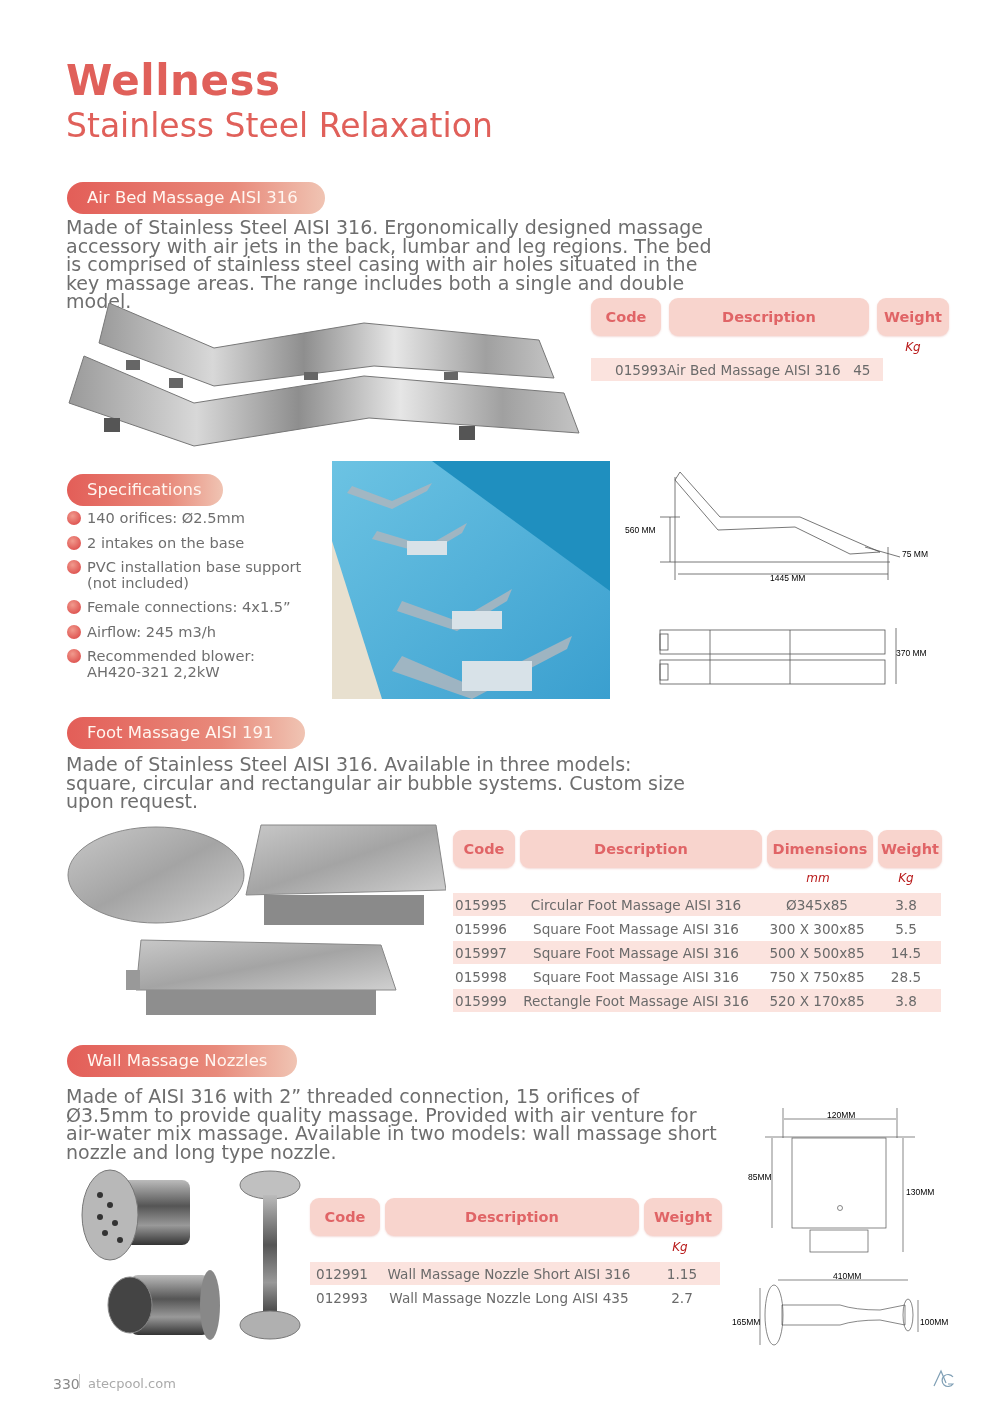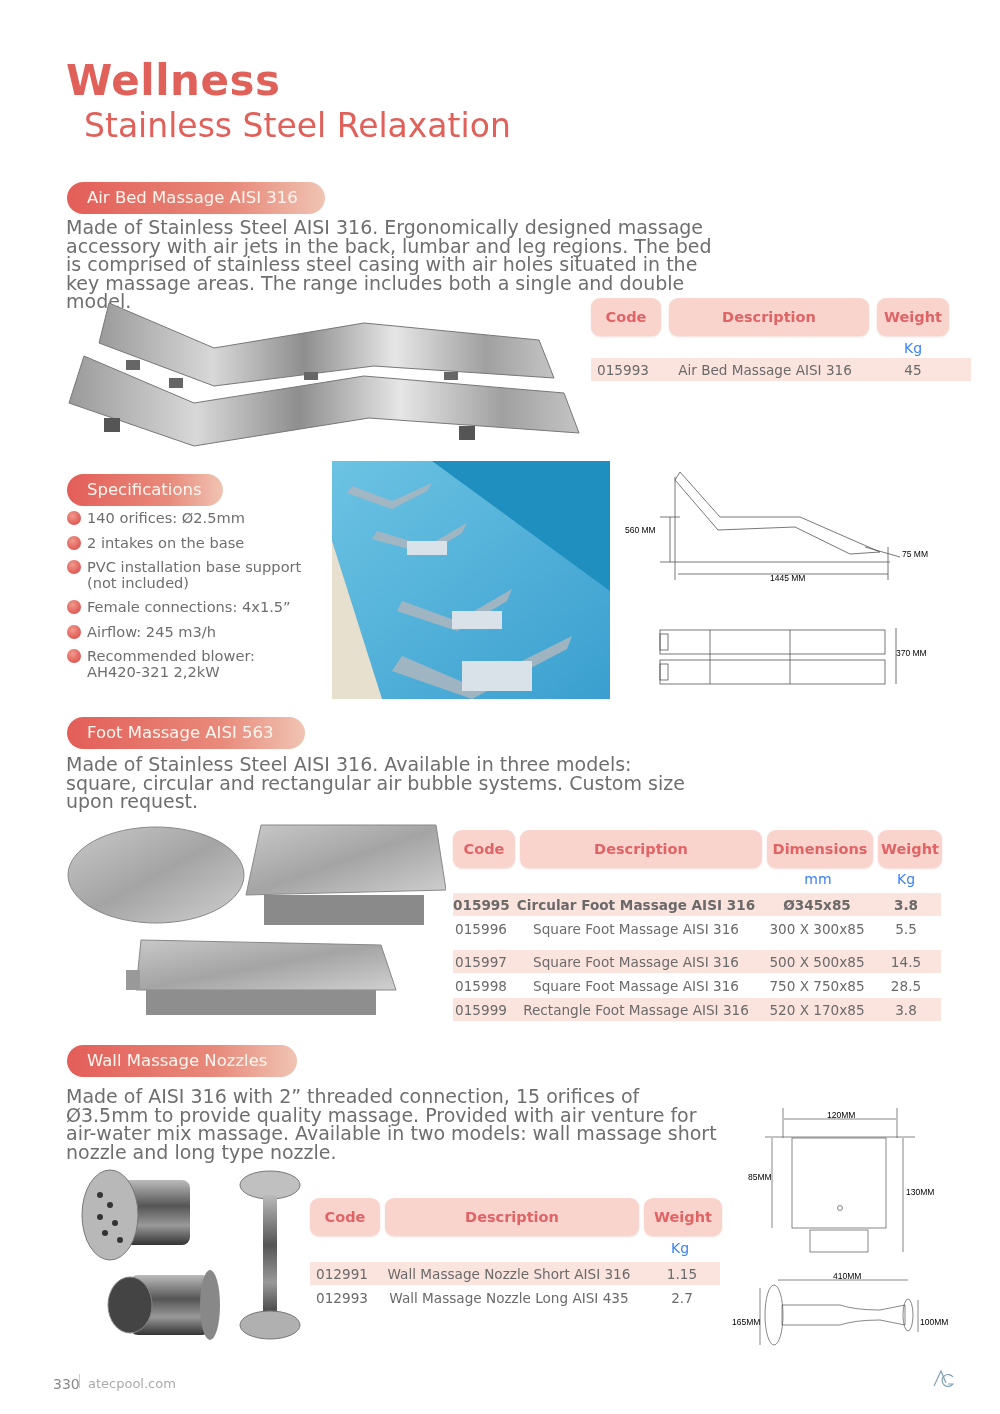--- a/index.html
+++ b/index.html
@@ -1,23 +1,23 @@
 <!DOCTYPE html>
 <html><head>
 <meta charset="utf-8">
 <style>
   * { box-sizing: border-box; margin: 0; padding: 0; }
   body { width: 1000px; height: 1414px; background: #ffffff; font-family: "DejaVu Sans", sans-serif; color: #6a6a6a; position: relative; overflow: hidden; }
   .abs { position: absolute; }
   .title { left: 66px; top: 56px; font-size: 42px; font-weight: bold; color: #e0605a; letter-spacing: 0.5px; }
-  .subtitle { left: 66px; top: 106px; font-size: 33px; color: #e0605a; margin-left: 18px; }
+  .subtitle { left: 66px; top: 106px; font-size: 33px; color: #e0605a; }
   .pill { height: 32px; border-radius: 16px; background: linear-gradient(90deg, #e35e58 0%, #e88a7b 65%, #f0c4b3 100%); color: #fff6f0; font-size: 16.5px; padding: 0 20px; line-height: 32px; white-space: nowrap; }
   .para { font-size: 19px; line-height: 18.5px; color: #6e6e6e; }
   .tbl-head { height: 38px; border-radius: 9px; background: #f8d4cd; color: #e06466; font-weight: bold; font-size: 14.5px; display: flex; align-items: center; justify-content: center; box-shadow: 0 1px 2px rgba(220,150,140,0.35); }
-  .unit { font-size: 14px; color: #3b82f6; text-align: center; }
+  .unit { font-size: 12px; color: #b91c1c; text-align: center; font-style: italic; }
   .row { height: 23px; display: flex; align-items: center; font-size: 13.6px; color: #6a6a6a; }
   .row.shaded { background: #fbe3de; }
   .cell { text-align: center; white-space: nowrap; }
   .spec-list { left: 67px; top: 510px; width: 260px; }
   .spec-item { display: flex; align-items: flex-start; font-size: 14.6px; line-height: 15.5px; color: #6e6e6e; margin-bottom: 9px; }
   .bullet { width: 14px; height: 14px; border-radius: 50%; background: radial-gradient(circle at 40% 35%, #f19a8d, #e05a56 70%, #c9473f); margin-right: 6px; margin-top: 1px; flex-shrink: 0; }
   .footer-num { left: 53px; top: 1376px; font-size: 14px; color: #888; }
   .footer-url { left: 88px; top: 1376px; font-size: 13px; color: #aaa; }
   .dim { font-size: 8.5px; color: #555; font-family: "Liberation Sans", sans-serif; }
 </style>
@@ -57,21 +57,21 @@
   <div style="display:flex; gap:8px;">
     <div class="tbl-head" style="width:70px;">Code</div>
     <div class="tbl-head" style="width:200px;">Description</div>
     <div class="tbl-head" style="width:72px;">Weight</div>
   </div>
   <div style="display:flex; margin-top:4px; height:18px;">
     <div style="width:70px;"></div>
       <div style="width:216px;"></div>
     <div class="unit" style="width:72px;">Kg</div>
   </div>
-  <div class="row shaded" style="width:380px;">
+  <div class="row shaded" style="width:292px;padding-left:24px;">
     <div class="cell" style="width:64px;">015993</div>
     <div class="cell" style="width:220px;">Air Bed Massage AISI 316</div>
     <div class="cell" style="width:76px;">45</div>
   </div>
 </div>
 
 <div class="abs pill" style="left:67px; top:474px; width:156px;">Specifications</div>
 <div class="abs spec-list">
   <div class="spec-item">
       <span class="bullet"></span>
@@ -144,21 +144,21 @@
       <line x1="276" y1="166" x2="276" y2="222"></line>
     </g>
     <text x="5" y="71" class="dim">560 MM</text>
     <text x="282" y="95" class="dim">75 MM</text>
     <text x="150" y="119" class="dim">1445 MM</text>
     <text x="276" y="194" class="dim">370 MM</text>
   </svg>
   
 </div>
 
-<div class="abs pill" style="left:67px; top:717px; width:238px;">Foot Massage AISI 563</div>
+<div class="abs pill" style="left:67px; top:717px; width:238px;">Foot Massage AISI 191</div>
 <div class="abs para" style="left:66px; top:755px; width:620px;">Made of Stainless Steel AISI 316. Available in three models: square, circular and rectangular air bubble systems. Custom size upon request.</div>
 
 <div class="abs" style="left:66px; top:820px; width:380px; height:200px;">
   <svg width="380" height="200" viewBox="0 0 380 200">
     <defs>
       <linearGradient id="plate" x1="0" x2="1" y1="0" y2="1">
         <stop offset="0" stop-color="#c8c8c8"></stop>
           <stop offset="0.5" stop-color="#a4a4a4"></stop>
           <stop offset="1" stop-color="#d0d0d0"></stop>
       </linearGradient>
@@ -177,33 +177,33 @@
     <div class="tbl-head" style="width:62px;">Code</div>
     <div class="tbl-head" style="width:242px;">Description</div>
     <div class="tbl-head" style="width:106px;text-align:center;">Dimensions</div>
     <div class="tbl-head" style="width:64px;">Weight</div>
   </div>
   <div style="display:flex; margin-top:3px; height:20px;">
     <div style="width:314px;"></div>
     <div class="unit" style="width:102px;">mm</div>
     <div class="unit" style="width:74px;">Kg</div>
   </div>
-  <div class="row shaded" style="width:488px; margin-top:2px;font-weight:bold;">
+  <div class="row shaded" style="width:488px; margin-top:2px;">
     <div class="cell" style="width:56px;">015995</div>
     <div class="cell" style="width:254px;">Circular Foot Massage AISI 316</div>
     <div class="cell" style="width:108px;">Ø345x85</div>
     <div class="cell" style="width:70px;">3.8</div>
   </div>
   <div class="row" style="width:488px; margin-top:1px;">
     <div class="cell" style="width:56px;">015996</div>
     <div class="cell" style="width:254px;">Square Foot Massage AISI 316</div>
     <div class="cell" style="width:108px;">300 X 300x85</div>
     <div class="cell" style="width:70px;">5.5</div>
   </div>
-  <div class="row shaded" style="width:488px; margin-top:10px;">
+  <div class="row shaded" style="width:488px; margin-top:1px;">
     <div class="cell" style="width:56px;">015997</div>
     <div class="cell" style="width:254px;">Square Foot Massage AISI 316</div>
     <div class="cell" style="width:108px;">500 X 500x85</div>
     <div class="cell" style="width:70px;">14.5</div>
   </div>
   <div class="row" style="width:488px; margin-top:1px;">
     <div class="cell" style="width:56px;">015998</div>
     <div class="cell" style="width:254px;">Square Foot Massage AISI 316</div>
     <div class="cell" style="width:108px;">750 X 750x85</div>
     <div class="cell" style="width:70px;">28.5</div>

